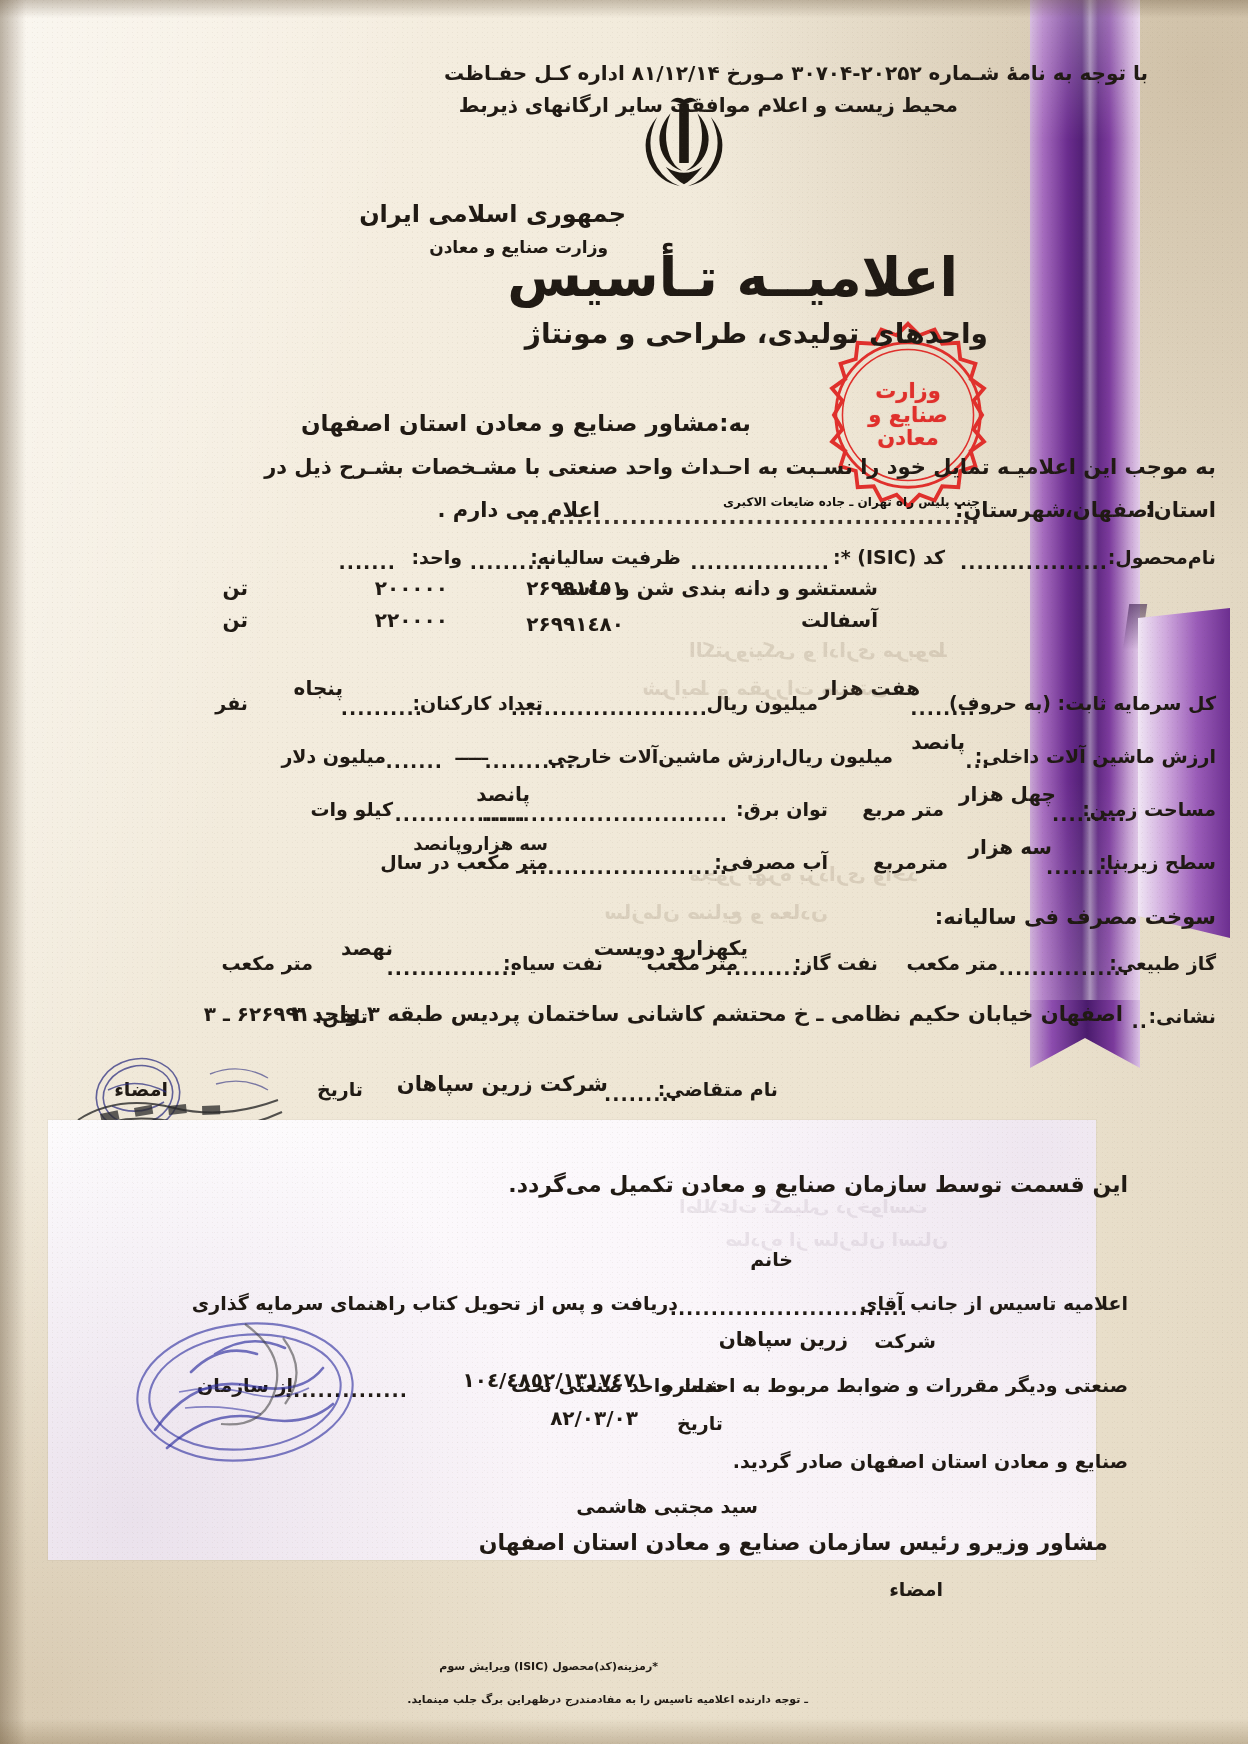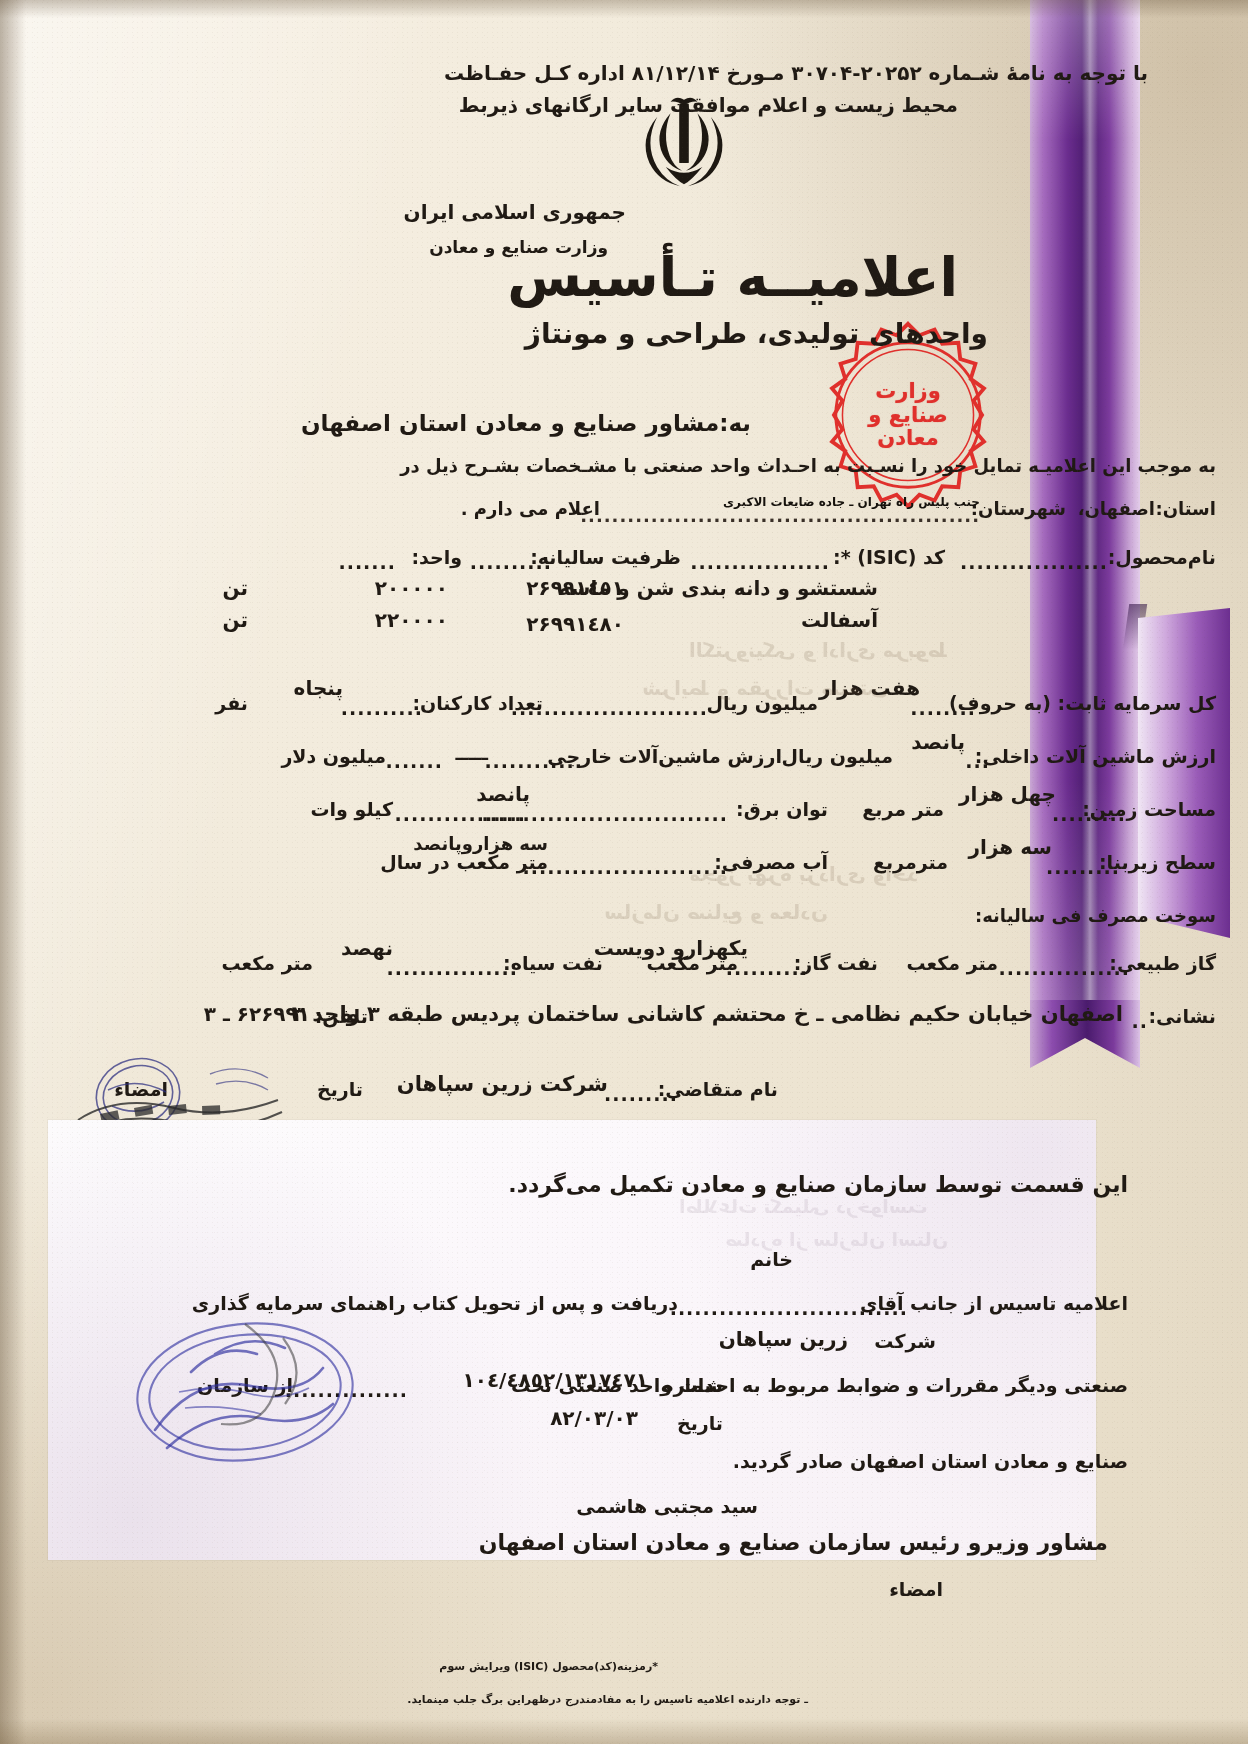--- a/index.html
+++ b/index.html
@@ -97,26 +97,26 @@
     align-items:center;justify-content:center;gap:1px;
     color:#e0302c;font-weight:bold;font-size:21px;line-height:1.08;
     text-shadow:0 0 1px rgba(224,48,44,.6);
   }
 
   
   .t{position:absolute;color:#201a14;font-weight:bold;white-space:nowrap;}
   .dots{letter-spacing:1px;font-weight:bold;}
 
   .hdr{font-size:20px;line-height:1.75;text-align:right;}
-  .org1{font-size:20px;}
+  .org1{font-size:24px;}
   .org2{font-size:17px;}
   .bigtitle{font-size:54px;letter-spacing:2px;}
   .subtitle{font-size:28px;}
   .toline{font-size:23px;}
-  .body{font-size:18px;}
+  .body{font-size:21px;}
   .small{font-size:19px;}
   .tiny{font-size:11px;}
   .fill{font-size:18px;color:#15110c;}
   .filllg{font-size:20px;}
 
   
   #panel{
     position:absolute;left:48px;top:1120px;width:1048px;height:440px;
     background:linear-gradient(160deg,#fdfcfd 0%, #fbf7fb 40%, #f7f1f6 100%);
     box-shadow:0 0 0 1px rgba(0,0,0,.03);

